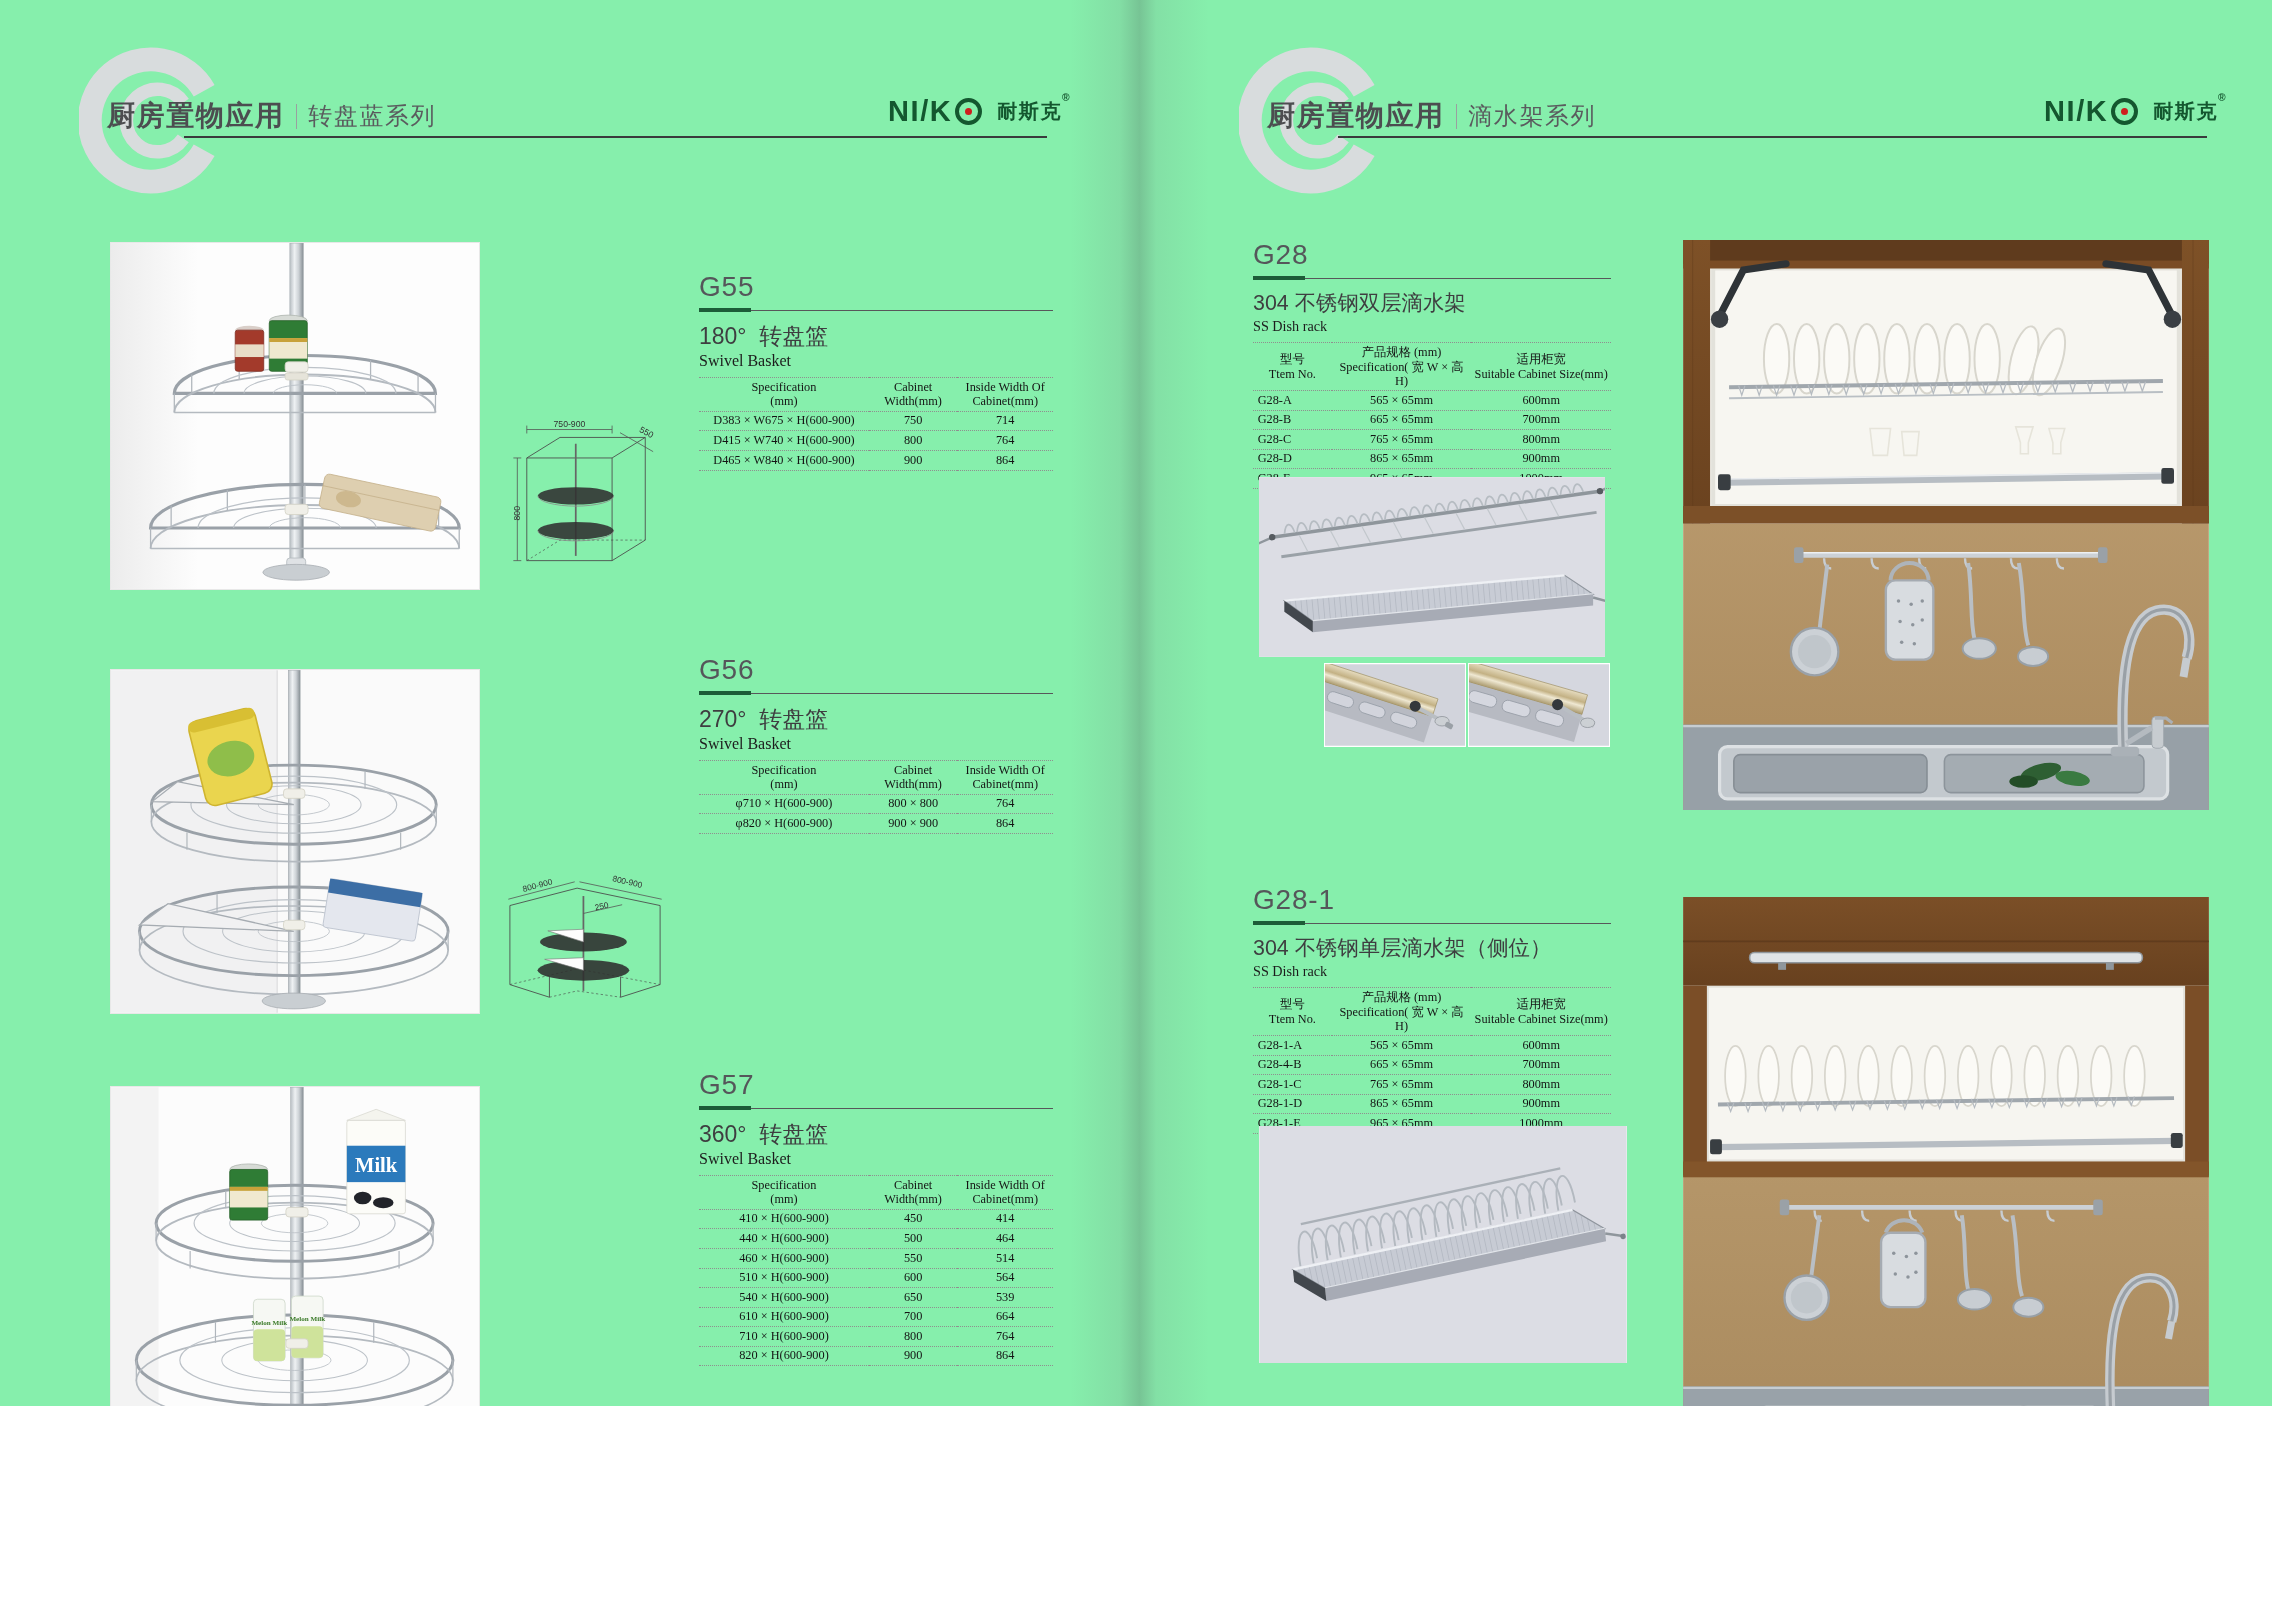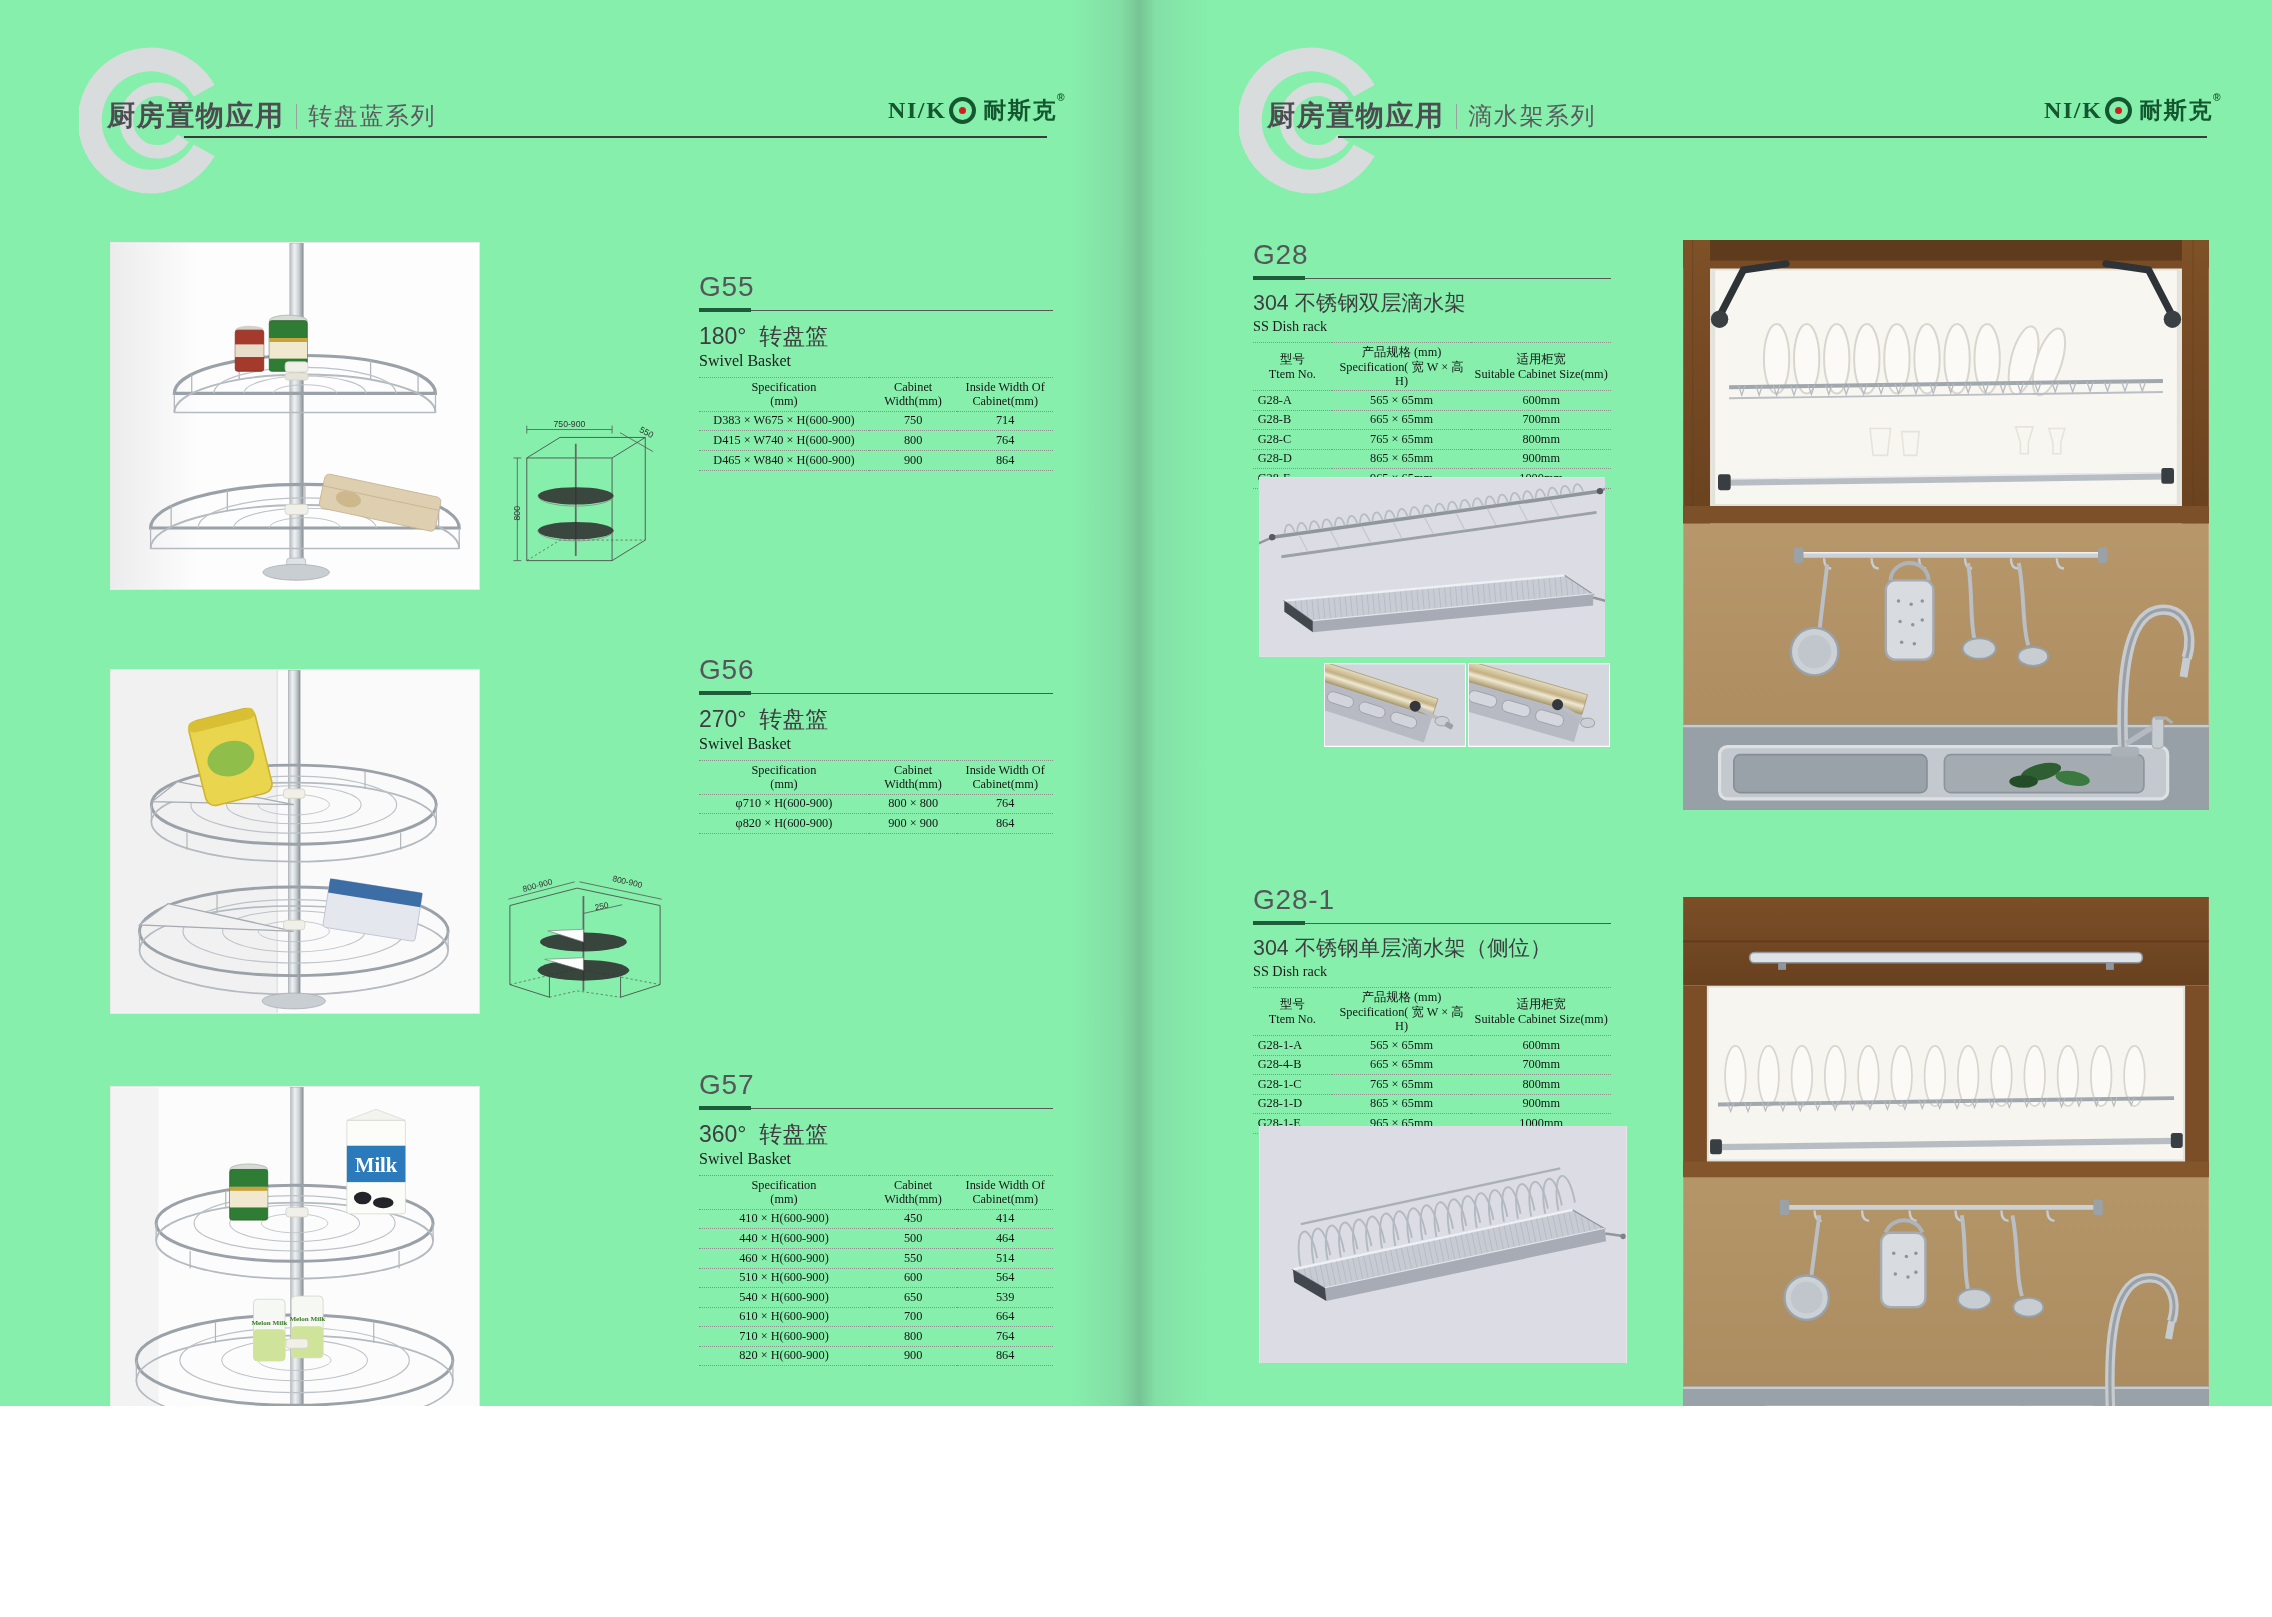--- a/index.html
+++ b/index.html
@@ -9,25 +9,25 @@
     background:linear-gradient(90deg,rgba(255,255,255,0) 0%,rgba(110,115,118,.14) 36%,
       rgba(80,85,88,.28) 50%,rgba(110,115,118,.12) 62%,rgba(255,255,255,0) 100%);}
   
   .cmark{position:absolute;}
   .ptitle{position:absolute;display:flex;align-items:center;white-space:pre;}
   .ptitle .app{font-size:28px;font-weight:bold;color:#4c4d50;letter-spacing:1.6px;}
   .ptitle .sep{display:inline-block;width:1.6px;height:25px;background:#9aa0a0;margin:0 11px;}
   .ptitle .series{font-size:24px;color:#5a5b5e;letter-spacing:1.6px;}
   .hrule{position:absolute;height:1.6px;background:#3a3a3c;}
   .brand{position:absolute;display:flex;align-items:center;color:#14572f;font-weight:800;}
-  .b-lat{font-size:24px;letter-spacing:1.6px;font-family:Liberation Serif, serif;}
+  .b-lat{font-size:29px;letter-spacing:1.6px;}
   .b-o{width:19px;height:19px;border:4.7px solid #14572f;border-radius:50%;display:inline-flex;
        align-items:center;justify-content:center;margin:0 2.4px;}
   .b-o i{width:7.1px;height:7.1px;background:#cf1e1e;border-radius:50%;}
-  .b-cn{font-size:23px;margin-left:5px;letter-spacing:1.6px;}
+  .b-cn{font-size:20px;margin-left:13px;letter-spacing:1.6px;}
   .b-reg{font-size:10.3px;align-self:flex-start;margin-top:-3.2px;}
   
   .col{position:absolute;}
   .code{font-size:28px;font-weight:400;color:#55565a;margin:0;letter-spacing:0.8px;line-height:1.1;}
   .rule{position:relative;height:4.7px;margin-top:2.4px;border-bottom:1.6px solid #57575a;}
   .rule i{position:absolute;left:0;bottom:-2.4px;width:52px;height:4px;background:#1d5c38;}
   .cn{font-size:23px;font-weight:400;color:#3e3e40;margin:12px 0 0;white-space:pre;line-height:1.15;}
   .en{font-family:"Liberation Serif",serif;font-size:16px;color:#1c1c1c;margin:2.4px 0 7.1px;}
   table.spec{width:100%;border-collapse:collapse;font-family:"Liberation Serif",serif;
              font-size:12.3px;color:#141414;}

